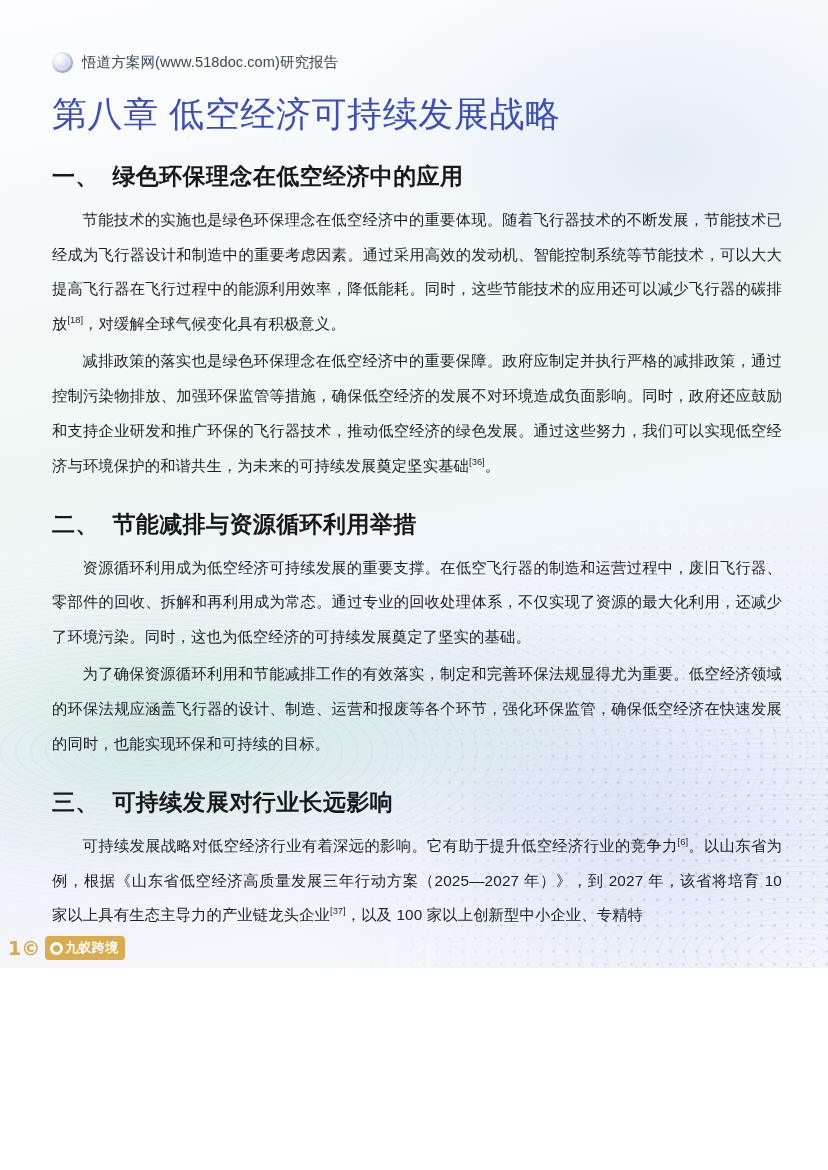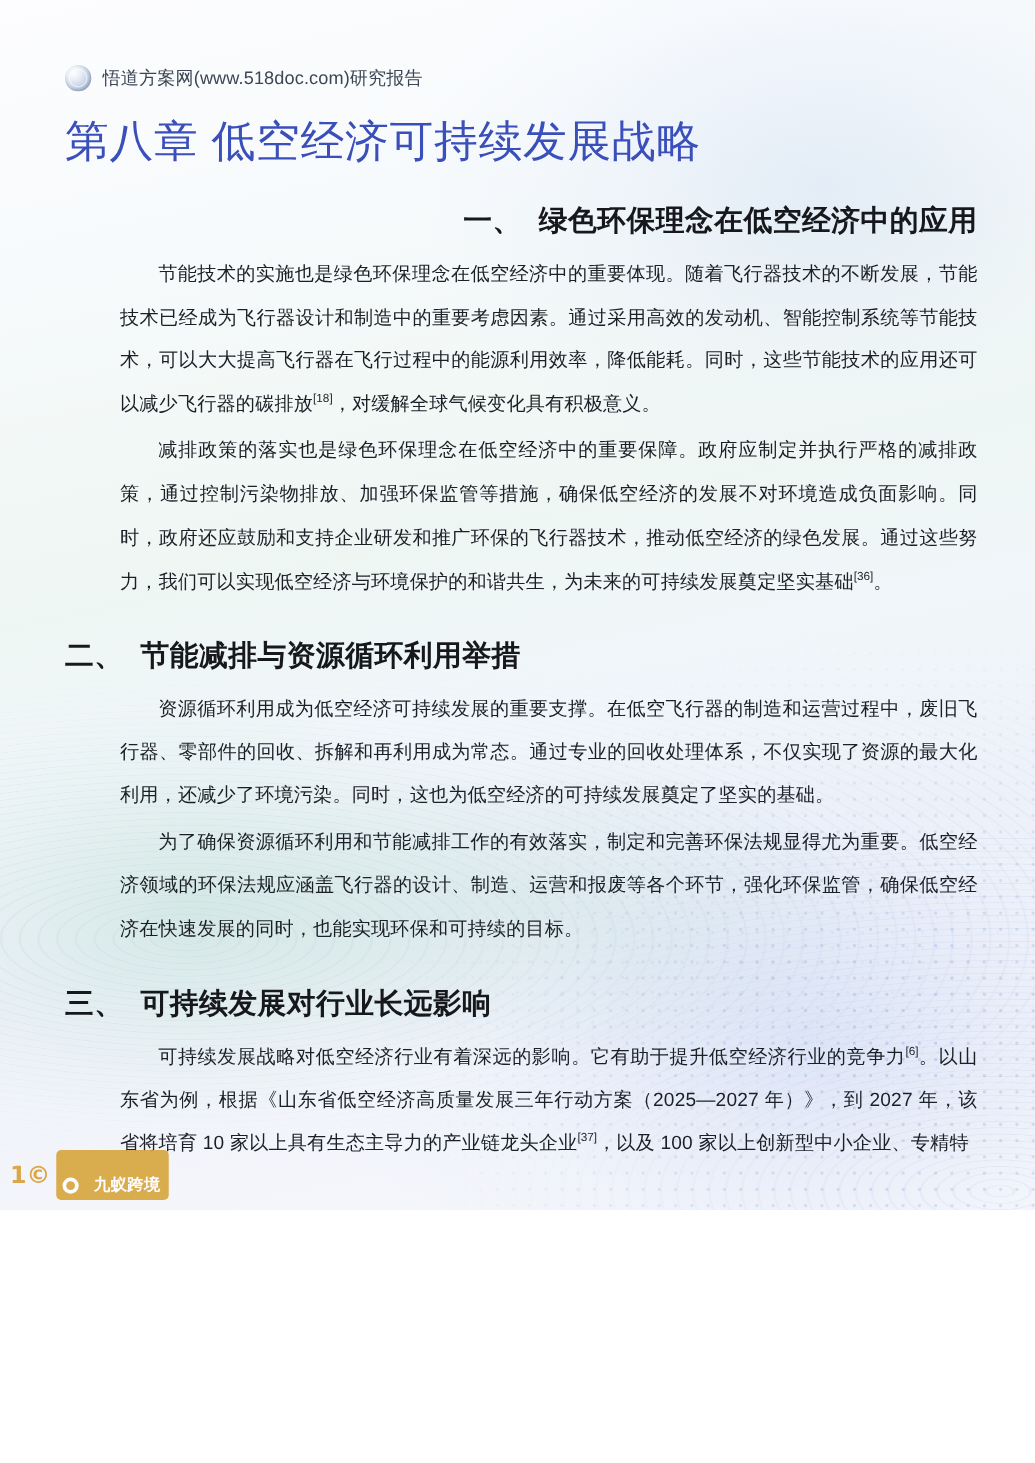--- a/index.html
+++ b/index.html
@@ -147,32 +147,31 @@
   .section-heading {
     font-size: 23px;
     font-weight: 700;
     color: #16181c;
     letter-spacing: 0.4px;
     line-height: 1.3;
     margin-top: 26px;
     margin-bottom: 11px;
     white-space: pre;
   }
-  .section-heading.first { margin-top: 0; text-align: right; }
+  .section-heading.first { margin-top: 0; }
 
   .para {
     font-size: 15.3px;
     color: #1b1f26;
     line-height: 2.28;
     text-align: justify;
     text-justify: inter-character;
     text-indent: 2em;
     margin-bottom: 2px;
     letter-spacing: 0.15px;
-    margin-left: 44px;
   }
   .para sup {
     font-size: 9.4px;
     vertical-align: super;
     line-height: 0;
     letter-spacing: 0;
   }
 
   
   .doc-footer {
@@ -209,25 +208,25 @@
     display: flex; align-items: center; gap: 5px;
     z-index: 6;
     opacity: 0.92;
   }
   .wm-mark {
     font-size: 19px; font-weight: 700; color: #d9a23a;
     line-height: 1;
     font-family: "DejaVu Sans", sans-serif;
   }
   .wm-chip {
-    display: flex; align-items: center; gap: 12px;
+    display: flex; align-items: center; gap: 2px;
     background: #d7a63f;
     color: #ffffff;
     border-radius: 4px;
-    padding: 19px 7px 3px 5px;
+    padding: 3px 7px 3px 5px;
     font-size: 13px;
     font-weight: 700;
     letter-spacing: 0.3px;
     white-space: nowrap;
   }
   .wm-ant {
     width: 13px; height: 13px; border-radius: 50%;
     background: #ffffff;
     position: relative; flex: 0 0 auto;
   }

